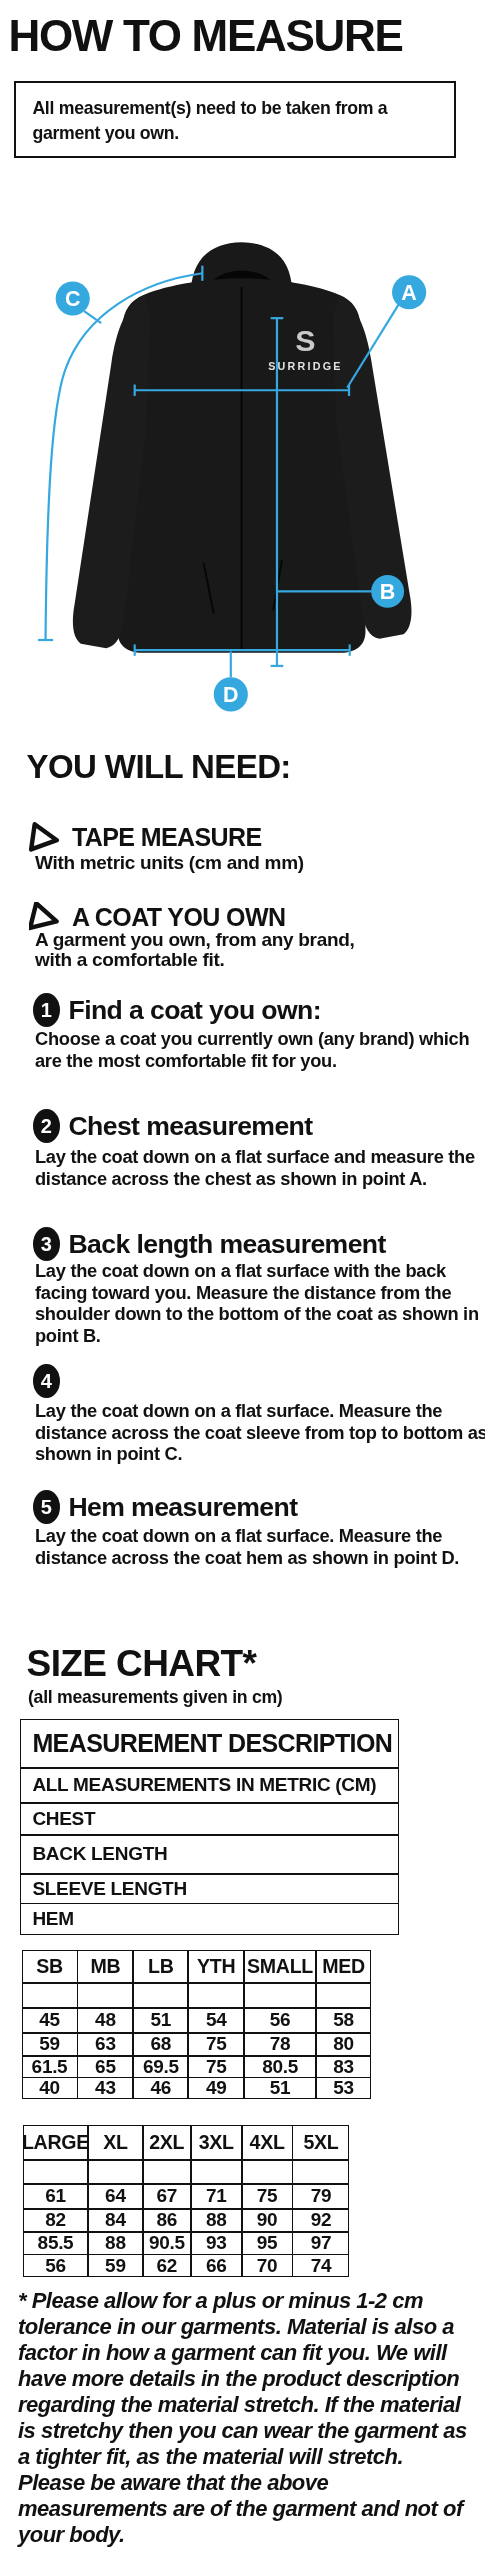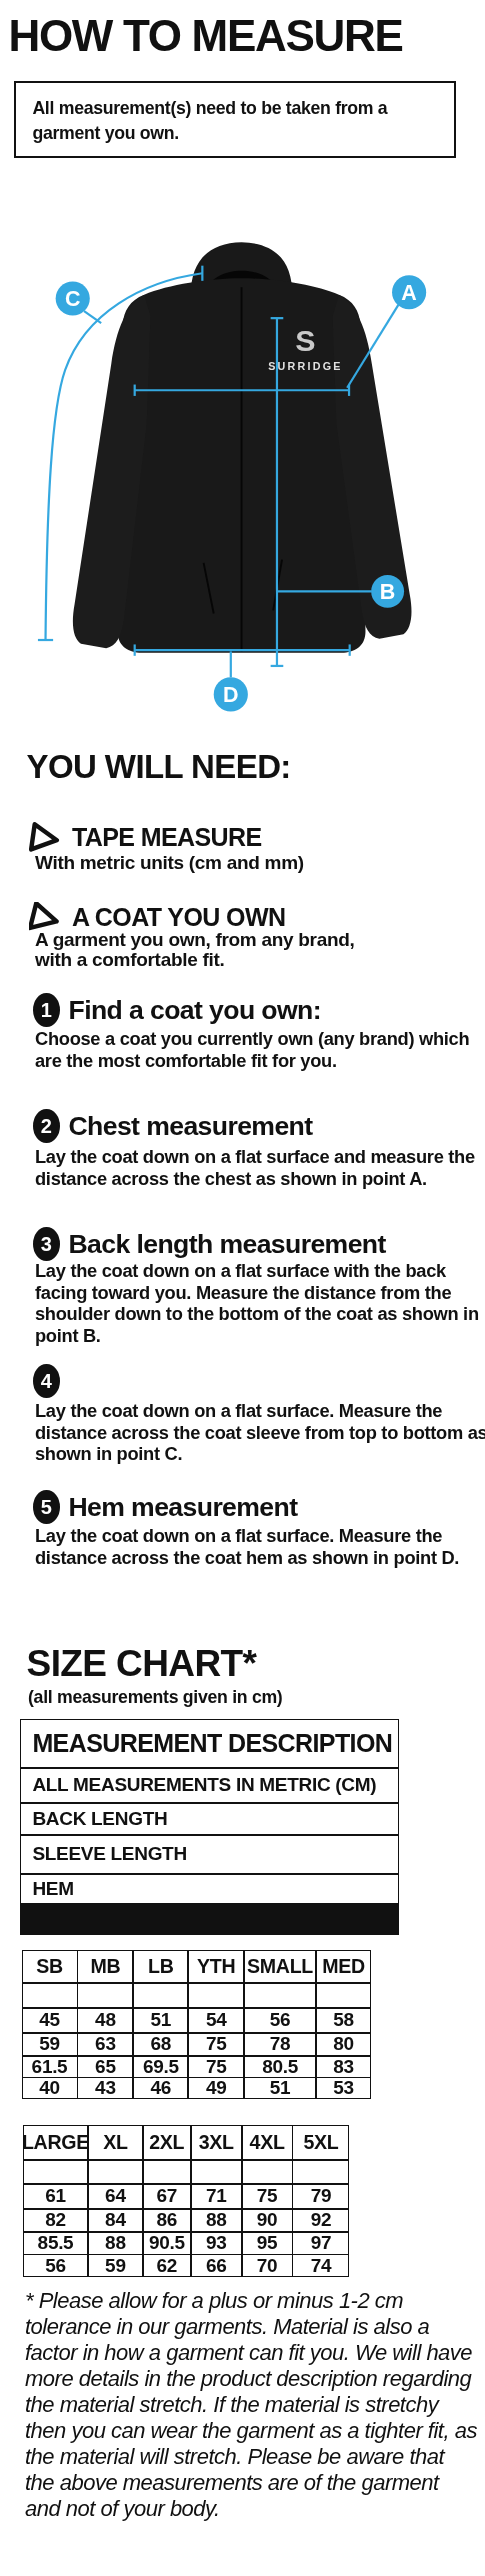--- a/index.html
+++ b/index.html
@@ -32,21 +32,21 @@
   .dtable .cell.big{font-size:25px;font-weight:800;letter-spacing:-0.6px;}
   .dtable .cell.metric{font-weight:800;}
   .stable{display:grid;gap:1.9px;background:#111;border:1.9px solid #111;}
   .stable .cell{background:#fff;display:flex;align-items:center;justify-content:center;
                 font-size:19px;font-weight:700;letter-spacing:-0.3px;}
   .stable .cell.head{font-size:19.6px;font-weight:800;}
   #size-table-1{left:21.5px;top:1950px;grid-template-columns:54px 54px 53px 54px 70px 53px;
                 grid-template-rows:31px 23px 23px 21px 20px 20px;}
   #size-table-2{left:23px;top:2125px;grid-template-columns:63px 53px 46px 49px 49px 55px;
                 grid-template-rows:33px 22px 23px 21px 21px 21px;}
-  .disclaimer{left:25px;top:2288px;width:452px;font-size:22px;font-weight:400;font-style:italic;
+  .disclaimer{left:18px;top:2288px;width:452px;font-size:22px;font-weight:700;font-style:italic;
               line-height:26px;letter-spacing:-0.5px;}
 </style>
 </head>
 <body>
 
 <div class="page">
 
   <div class="abs h1">HOW TO MEASURE</div>
 
   <div class="abs notice">
@@ -158,20 +158,21 @@
     <span class="step-title">Hem measurement</span>
   </div>
   <div class="abs step-body" style="left:35px;top:1525px;">Lay the coat down on a flat surface. Measure the distance across the coat hem as shown in point D.</div>
 
   <div class="abs h2" style="left:26.6px;top:1643px;font-size:37px;">SIZE CHART*</div>
   <div class="abs sub" style="left:28px;top:1687px;">(all measurements given in cm)</div>
 
   <div class="abs dtable">
     <div class="cell big">MEASUREMENT DESCRIPTION</div>
     <div class="cell metric">ALL MEASUREMENTS IN METRIC (CM)</div>
+    <div class="cell">CHEST</div>
     <div class="cell">BACK LENGTH</div>
     <div class="cell">SLEEVE LENGTH</div>
     <div class="cell">HEM</div>
   </div>
 
   <div class="abs stable" id="size-table-1">
       <div class="cell head">SB</div>
       <div class="cell head">MB</div>
       <div class="cell head">LB</div>
       <div class="cell head">YTH</div>

